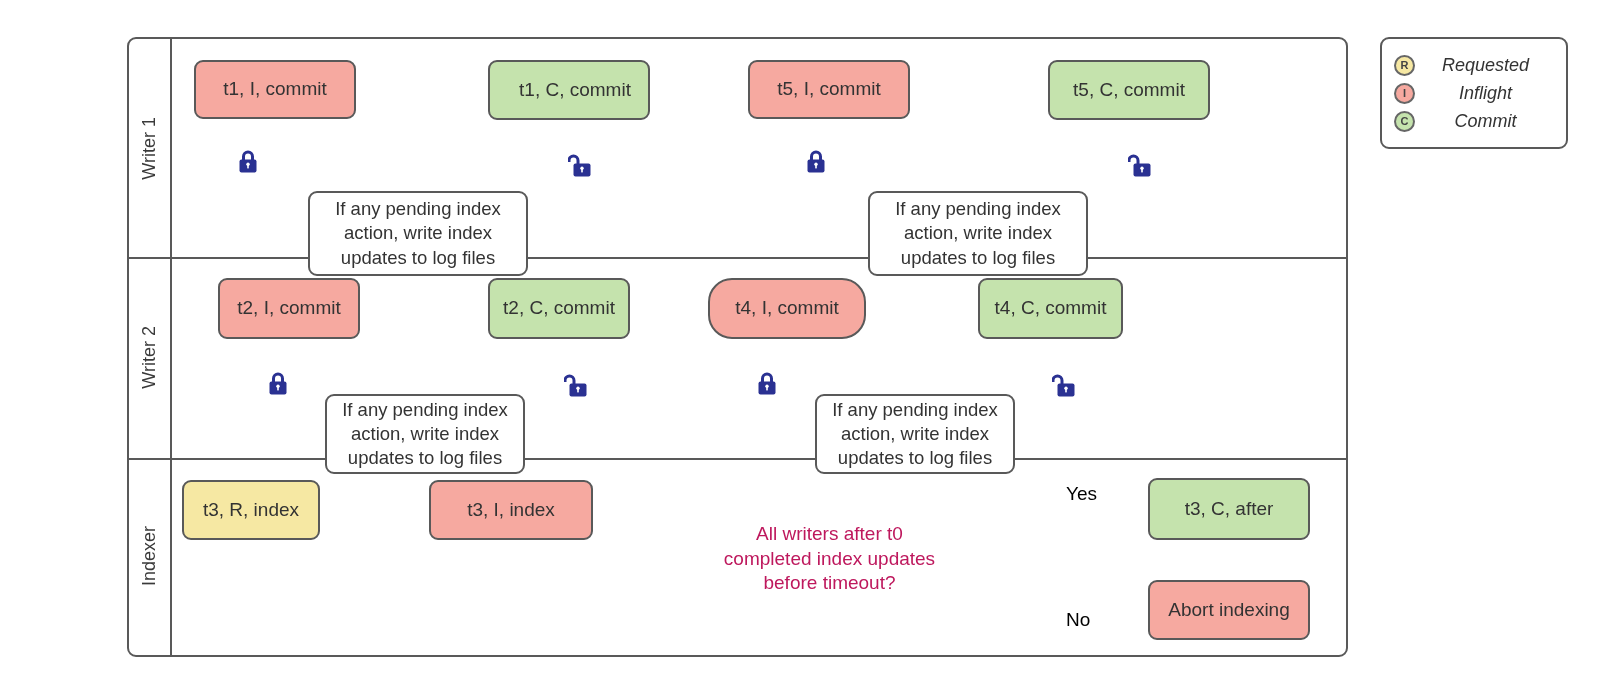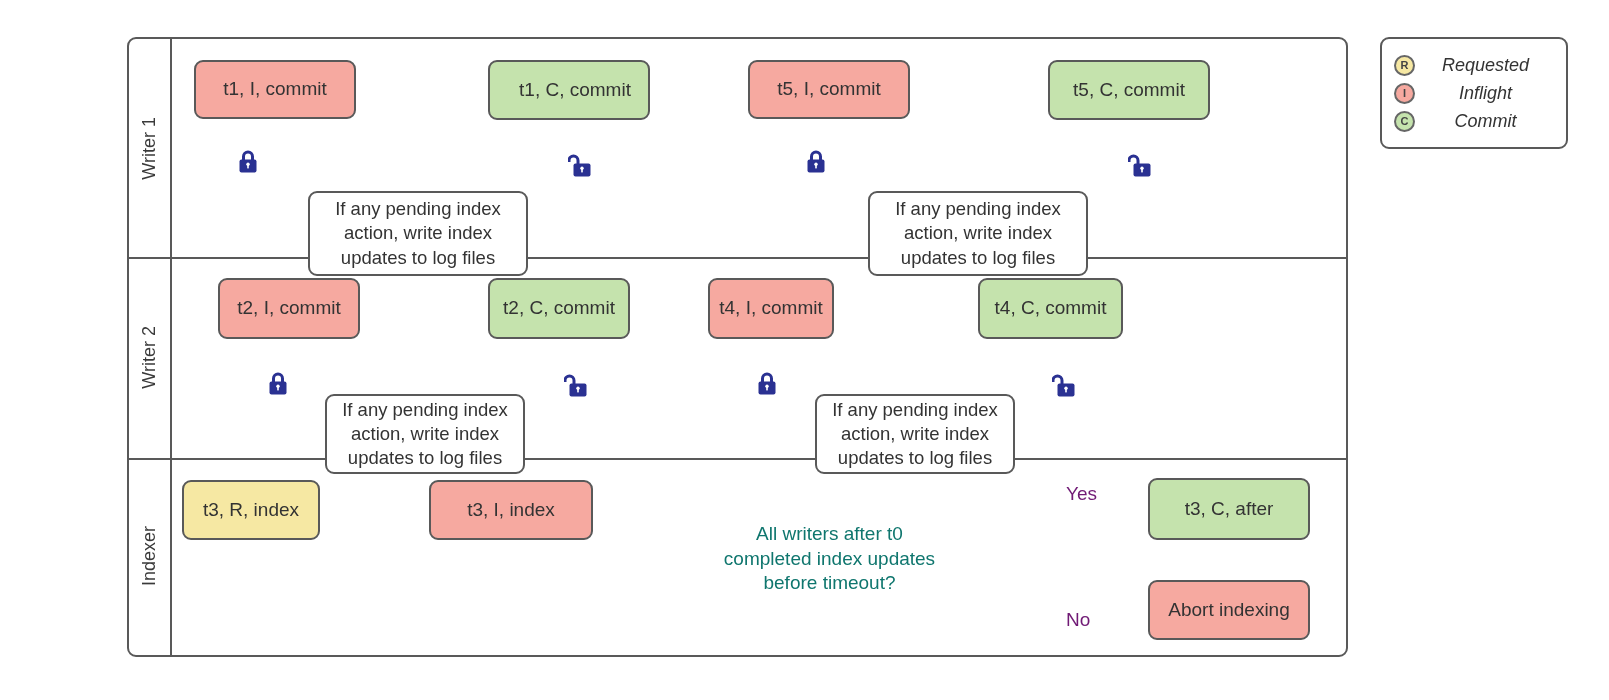--- a/index.html
+++ b/index.html
@@ -21,26 +21,26 @@
     font-size:19px;line-height:1.3;color:#333;background:#fff;}
   .fill-pink{background:#f6a9a0;}
   .fill-green{background:#c5e3ad;}
   .fill-yellow{background:#f6e8a3;}
   .fill-white{background:#ffffff;margin-top:34px;}
   .process{font-size:18.5px;padding:4px 8px;}
 
   
   .decision-text{position:absolute;left:692px;top:473px;width:275px;height:172px;
     display:flex;align-items:center;justify-content:center;text-align:center;
-    font-size:19px;line-height:1.3;color:#0f766e;padding:0 24px;box-sizing:border-box;}
+    font-size:19px;line-height:1.3;color:#be185d;padding:0 24px;box-sizing:border-box;}
 
   
   #edges{position:absolute;left:0;top:0;width:1609px;height:700px;pointer-events:none;}
 
-  .edge-label{position:absolute;font-size:19px;color:#701a75;text-align:center;}
+  .edge-label{position:absolute;font-size:19px;color:#000000;text-align:center;}
 
   .lock{position:absolute;width:24px;height:25px;}
 
   
   .legend{position:absolute;left:1380px;top:37px;width:188px;height:112px;
     border:2.5px solid #595959;border-radius:9px;box-sizing:border-box;background:#fff;
     display:flex;flex-direction:column;justify-content:center;padding:6px 10px 6px 12px;}
   .legend-row{display:flex;align-items:center;height:28px;}
   .legend-chip{width:17px;height:17px;border-radius:50%;border:2.5px solid #666;
     display:flex;align-items:center;justify-content:center;font-size:11px;font-weight:bold;color:#444;flex:0 0 auto;}
@@ -100,21 +100,21 @@
   <div class="node fill-green" style="left:488px;top:60px;width:162px;height:60px;padding-left:12px;">t1, C, commit</div>
 
   <div class="node fill-pink" style="left:748px;top:60px;width:162px;height:59px;">t5, I, commit</div>
   <div class="node fill-white process" style="left:868px;top:157px;width:220px;height:85px;">If any pending index action, write index updates to log files</div>
   <div class="node fill-green" style="left:1048px;top:60px;width:162px;height:60px;">t5, C, commit</div>
 
   <div class="node fill-pink" style="left:218px;top:278px;width:142px;height:61px;">t2, I, commit</div>
   <div class="node fill-white process" style="left:325px;top:360px;width:200px;height:80px;">If any pending index action, write index updates to log files</div>
   <div class="node fill-green" style="left:488px;top:278px;width:142px;height:61px;">t2, C, commit</div>
 
-  <div class="node fill-pink" style="left:708px;top:278px;width:126px;height:61px;">t4, I, commit</div>
+  <div class="node fill-pink" style="left:708px;top:278px;width:158px;height:61px;border-radius:24px;">t4, I, commit</div>
   <div class="node fill-white process" style="left:815px;top:360px;width:200px;height:80px;">If any pending index action, write index updates to log files</div>
   <div class="node fill-green" style="left:978px;top:278px;width:145px;height:61px;">t4, C, commit</div>
 
   <div class="node fill-yellow" style="left:182px;top:480px;width:138px;height:60px;">t3, R, index</div>
   <div class="node fill-pink" style="left:407px;top:480px;width:164px;height:60px;margin-left:22px;">t3, I, index</div>
   <div class="decision-text">All writers after t0 completed index updates before timeout?</div>
   <div class="node fill-green" style="left:1148px;top:478px;width:162px;height:62px;">t3, C, after</div>
   <div class="node fill-pink" style="left:1148px;top:580px;width:162px;height:60px;">Abort indexing</div>
 
   <div class="edge-label" style="left:1066px;top:483px;">Yes</div>

